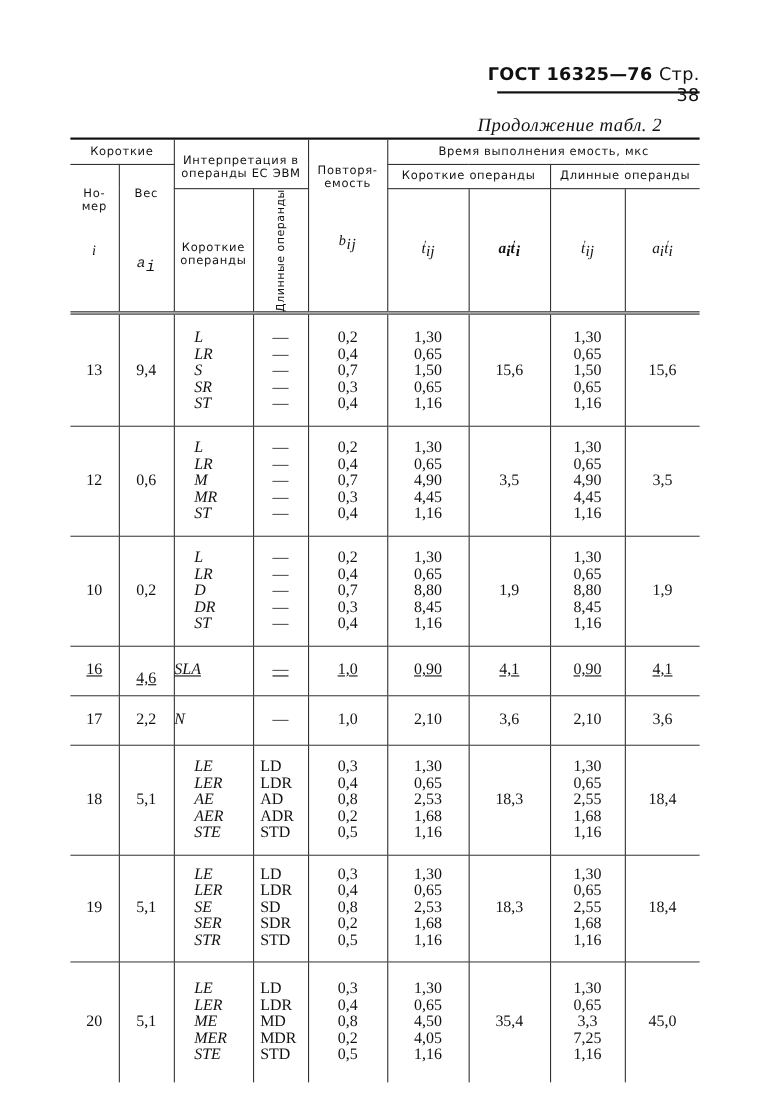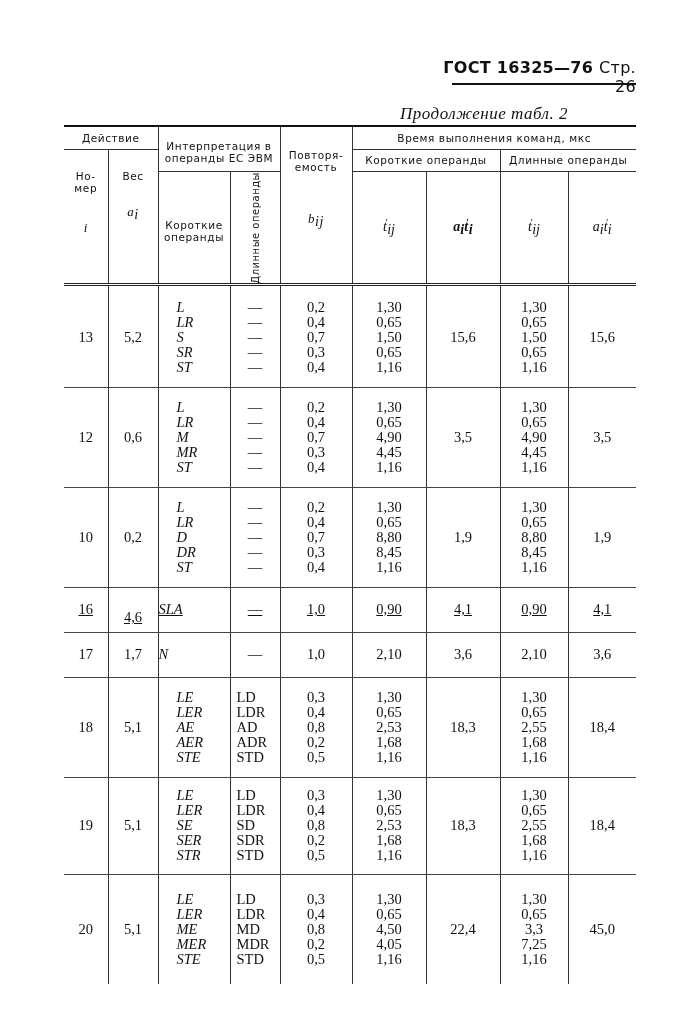--- a/index.html
+++ b/index.html
@@ -3,21 +3,21 @@
 <meta charset="utf-8">
 <style>
   html, body { margin:0; padding:0; background:#fff; }
   body { width:700px; height:1013px; position:relative; overflow:hidden;
          font-family:"Liberation Serif", "DejaVu Serif", serif; color:#111; }
   .page-header { position:absolute; left:430px; top:58px; width:206px; text-align:right;
          font-family:"DejaVu Sans", "Liberation Sans", sans-serif; font-weight:bold; font-size:16px; letter-spacing:0.3px; }
   .page-header .std { font-weight:bold; }
   .page-header .pg { font-weight:normal; }
   .header-rule { position:absolute; left:452px; top:83px; width:184px; height:2px; background:#111; }
-  .continuation { position:absolute; left:400px; top:104px; width:236px; text-align:left;
+  .continuation { position:absolute; left:400px; top:104px; width:236px; text-align:center;
          font-style:italic; font-size:17px; letter-spacing:0.5px; }
   .cont-rule { position:absolute; left:64px; top:125px; width:572px; height:2px; background:#111; }
 
   table.gost { position:absolute; left:64px; top:127px; width:572px; border-collapse:collapse; table-layout:fixed; }
   table.gost td, table.gost th { border-left:1px solid #333; border-right:1px solid #333; padding:0; vertical-align:middle; text-align:center; font-weight:normal; }
   table.gost td:first-child, table.gost th.first { border-left:none; }
   table.gost td:last-child, table.gost th.last { border-right:none; }
   .h-small { font-family:"DejaVu Sans", sans-serif; font-size:10.5px; letter-spacing:0.6px; line-height:12px; }
   .hb { border-bottom:1px solid #333; }
   .vert { writing-mode:vertical-rl; transform:rotate(180deg); font-size:10px; line-height:11px; letter-spacing:0.5px; white-space:nowrap; margin:0 auto; }
@@ -32,50 +32,50 @@
   td.mid { font-size:14.5px; }
   tr.group td { border-bottom:1px solid #444; }
   tr.group.last td { border-bottom:none; }
   .list div { white-space:nowrap; }
 </style>
 </head>
 <body>
 
 <div class="page-header">
   <span class="std">ГОСТ 16325—76</span>
-  <span class="pg">Стр. 26</span>
+  <span class="pg">Стр. 38</span>
 </div>
 <div class="header-rule"></div>
 <div class="continuation">Продолжение табл. 2</div>
 <div class="cont-rule"></div>
 
 <table class="gost">
   <colgroup>
     <col style="width:44px">
       <col style="width:50px">
       <col style="width:72px">
       <col style="width:50px">
     <col style="width:72px">
       <col style="width:74px">
       <col style="width:74px">
       <col style="width:68px">
       <col style="width:68px">
   </colgroup>
   <thead>
     <tr style="height:22px">
-      <th colspan="2" class="first hb h-small"><span>Действие</span></th>
+      <th colspan="2" class="first hb h-small"><span>Короткие</span></th>
       <th colspan="2" rowspan="2" class="hb h-small" style="padding-top:6px"><span>Интерпретация в операнды ЕС ЭВМ</span></th>
       <th rowspan="3" class="h-small" style="vertical-align:top;padding-top:22px;white-space:pre-line"><span>Повторя-
 емость</span><div style="margin-top:40px;font-family:'Liberation Serif',serif;font-style:italic;font-size:13px"><span>b</span><span class="sub">ij</span></div></th>
-      <th colspan="4" class="last hb h-small"><span>Время выполнения команд, мкс</span></th>
+      <th colspan="4" class="last hb h-small"><span>Время выполнения емость, мкс</span></th>
     </tr>
     <tr style="height:22px">
       <th rowspan="2" class="first h-small" style="vertical-align:top;padding-top:20px;white-space:pre-line"><span>Но-
 мер</span><div style="margin-top:28px;font-family:'Liberation Serif',serif;font-style:italic;font-size:13px">i</div></th>
-      <th rowspan="2" class="h-small" style="vertical-align:top;padding-top:20px"><span>Вес</span><div style="margin-top:24px;font-family:Liberation Serif, serif;font-style:italic;font-size:13px"><span>a</span><span class="sub">i</span></div></th>
+      <th rowspan="2" class="h-small" style="vertical-align:top;padding-top:20px"><span>Вес</span><div style="margin-top:52px;font-family:Liberation Mono, monospace;font-style:italic;font-size:13px"><span>a</span><span class="sub">i</span></div></th>
       <th colspan="2" class="hb h-small"><span>Короткие операнды</span></th>
       <th colspan="2" class="last hb h-small"><span>Длинные операнды</span></th>
     </tr>
     <tr style="height:64px">
       <th class="h-small" style="padding-top:8px"><span>Короткие операнды</span></th>
       <th class="h-small">
           <div class="vert">Длинные операнды</div>
         </th>
       <th style="font-style:italic;font-size:14px"><span>t</span><span class="sup">′</span><span class="sub">ij</span></th>
       <th style="font-style:italic;font-size:14px;font-weight:bold"><span>a</span><span class="sub">i</span><span>t</span><span class="sup">′</span><span class="sub">i</span></th>
@@ -90,21 +90,21 @@
         <td></td>
         <td></td>
         <td></td>
         <td></td>
         <td></td>
         <td></td>
         <td></td>
       </tr>
   <tr class="group" style="height: 98px;">
     <td class="num">13</td>
-    <td class="num">5,2</td>
+    <td class="num">9,4</td>
     <td class="stack italic list" style="padding-left:18px">
           <div>L</div>
           <div>LR</div>
           <div>S</div>
           <div>SR</div>
           <div>ST</div>
         </td>
     <td class="stack list" style="padding-left: 0px; text-align: center;">
           <div>—</div>
           <div>—</div>
@@ -234,21 +234,21 @@
           <div>0,90</div>
         </td>
     <td class="mid" style="vertical-align: middle; padding-top: 0px;">4,1</td>
     <td class="stack list" style="vertical-align: middle; padding: 0px;">
           <div>0,90</div>
         </td>
     <td class="mid" style="vertical-align: middle; padding-top: 0px;">4,1</td>
   </tr>
       <tr class="group" style="height: 45px;">
     <td class="num" style="vertical-align: middle; padding-top: 0px;">17</td>
-    <td class="num" style="vertical-align: middle; padding-top: 0px;">1,7</td>
+    <td class="num" style="vertical-align: middle; padding-top: 0px;">2,2</td>
     <td class="stack italic list" style="padding: 0px; vertical-align: middle;">
           <div>N</div>
         </td>
     <td class="stack list" style="padding: 0px; text-align: center; vertical-align: middle;">
           <div>—</div>
         </td>
     <td class="stack list" style="vertical-align: middle; padding: 0px;">
           <div>1,0</div>
         </td>
     <td class="stack list" style="vertical-align: middle; padding: 0px;">
@@ -366,21 +366,21 @@
           <div>0,2</div>
           <div>0,5</div>
         </td>
     <td class="stack list">
           <div>1,30</div>
           <div>0,65</div>
           <div>4,50</div>
           <div>4,05</div>
           <div>1,16</div>
         </td>
-    <td class="mid">22,4</td>
+    <td class="mid">35,4</td>
     <td class="stack list">
           <div>1,30</div>
           <div>0,65</div>
           <div>3,3</div>
           <div>7,25</div>
           <div>1,16</div>
         </td>
     <td class="mid">45,0</td>
   </tr>
     </tbody>

